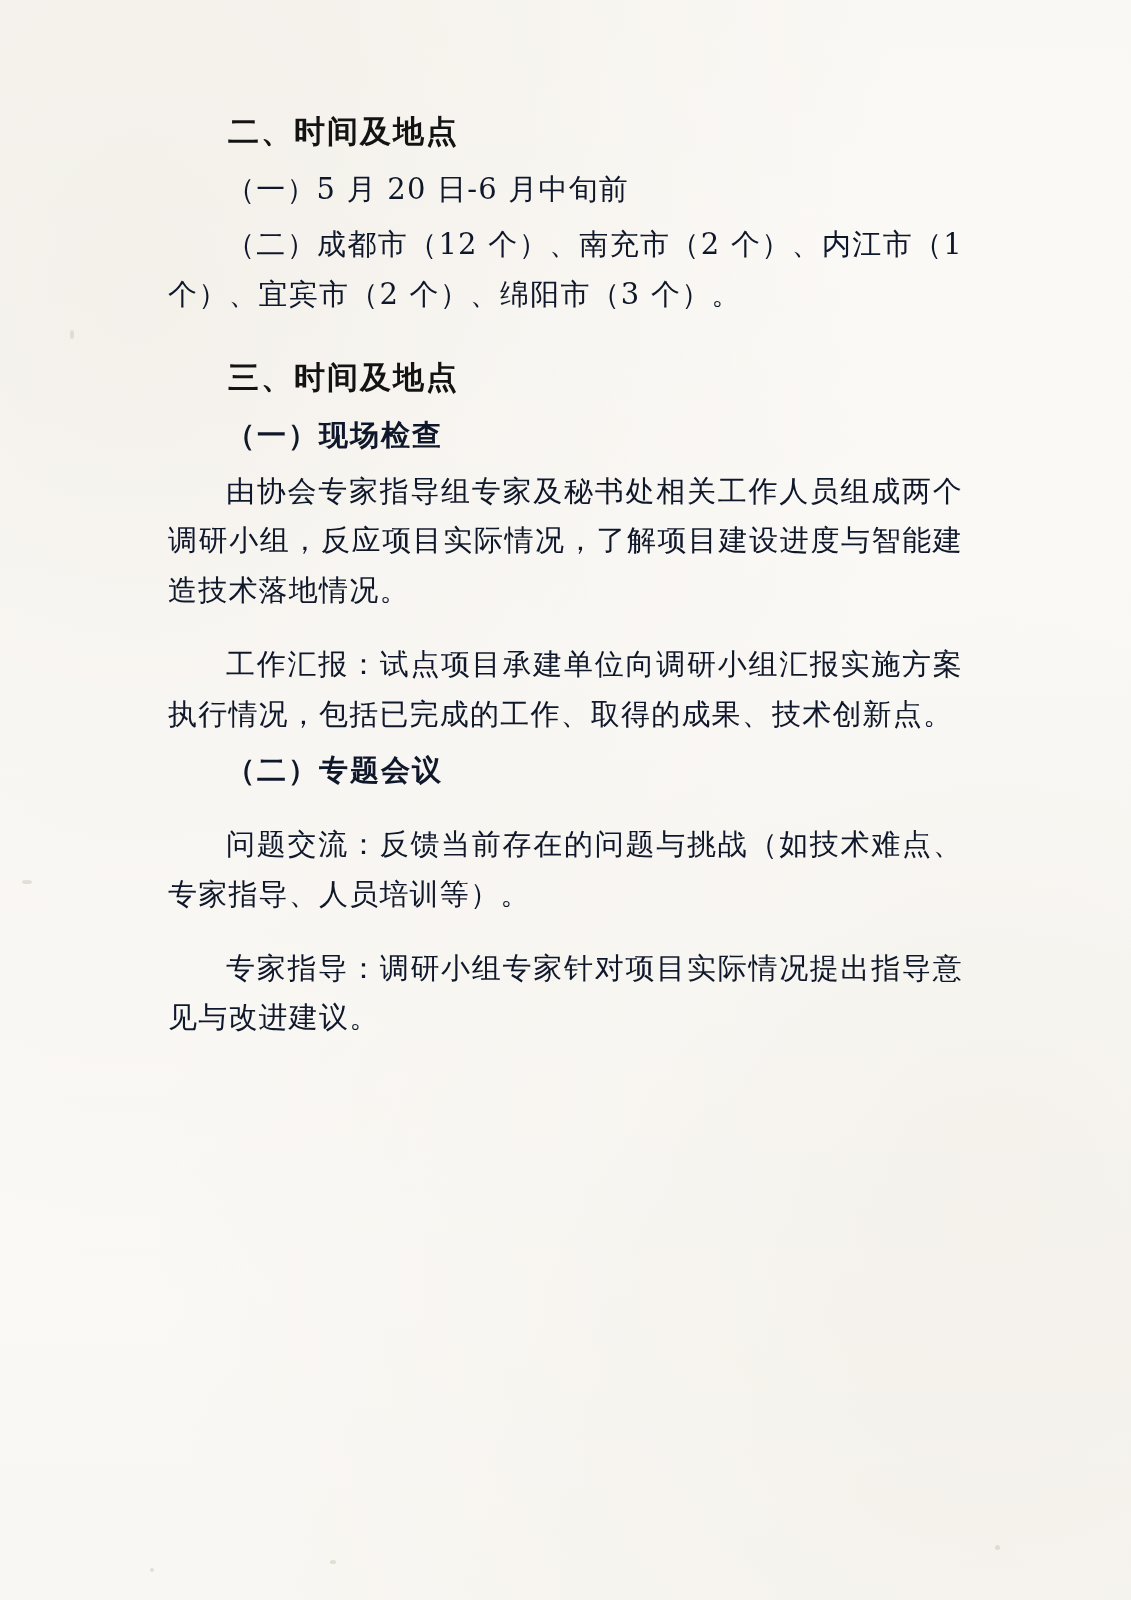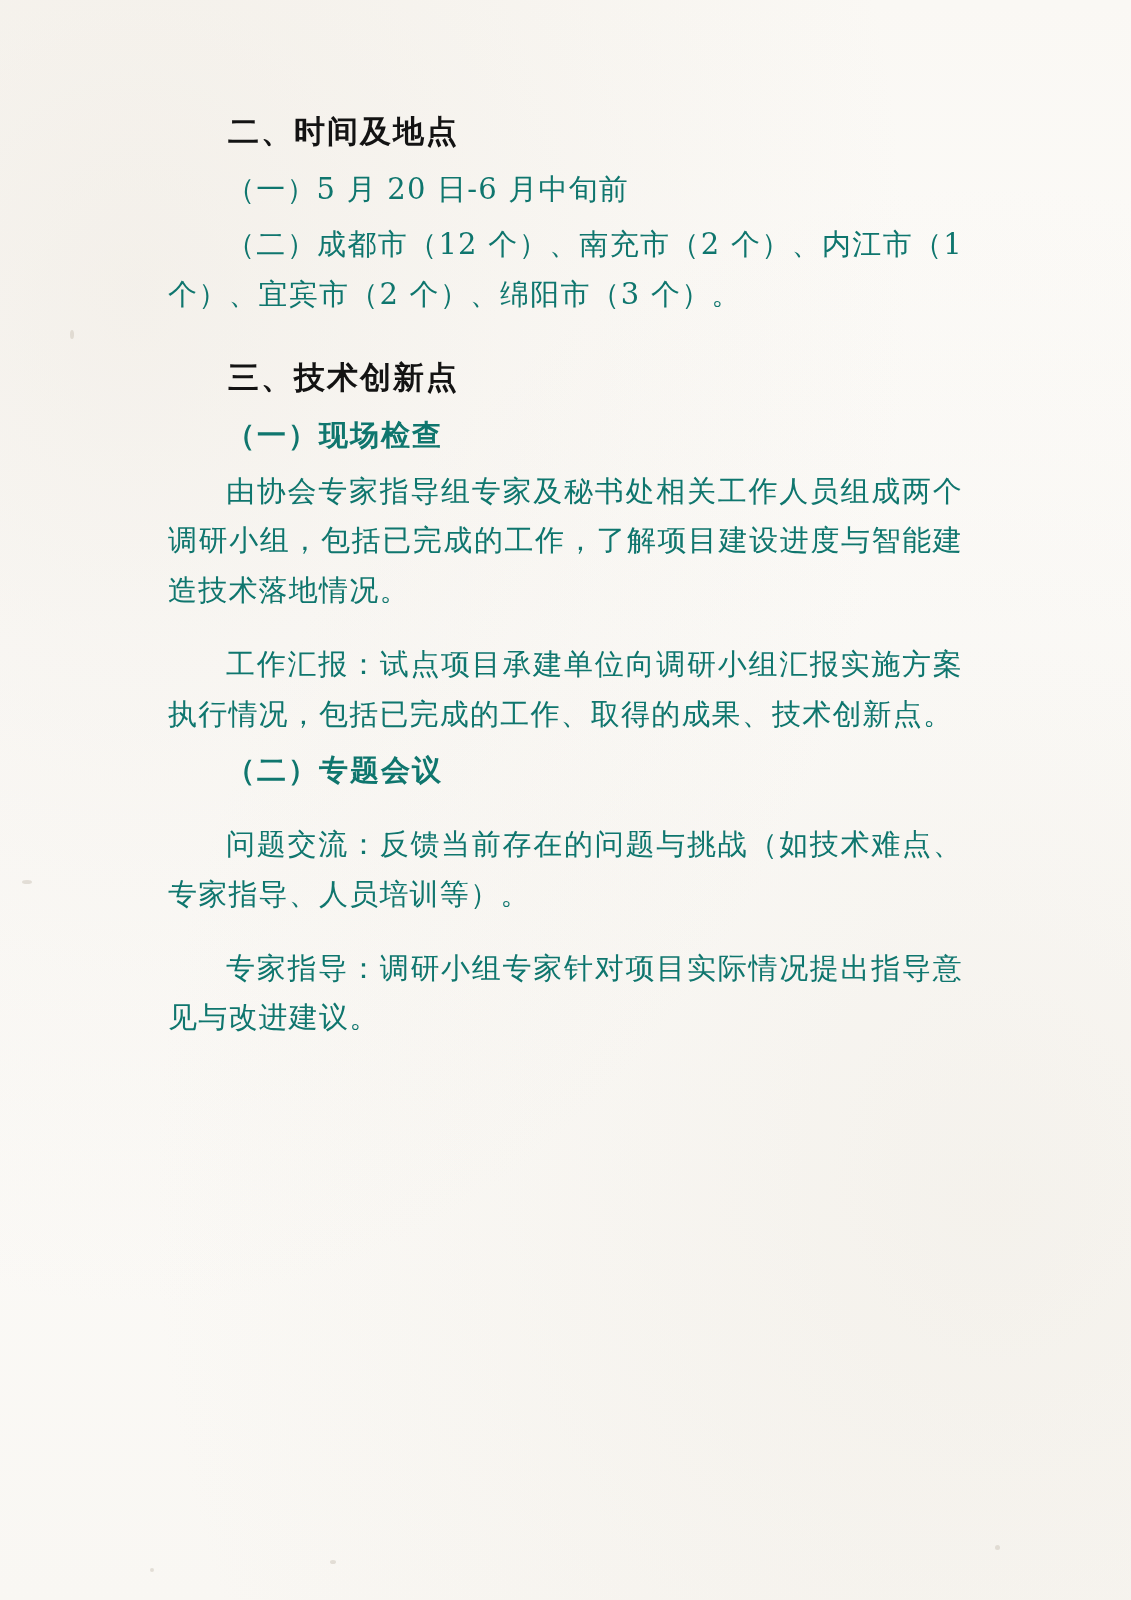--- a/index.html
+++ b/index.html
@@ -43,21 +43,21 @@
     color: #131313;
     font-family: "DejaVu Sans", "Liberation Sans", sans-serif;
   }
   .heading.h-spaced { margin-top: 34px; }
   .para {
     font-size: 29px;
     line-height: 1.72;
     letter-spacing: 1.2px;
     margin: 0 0 6px 0;
     text-align: justify;
-    color: #0f766e;
+    color: #0f172a;
   }
   .para.indent { text-indent: 58px; }
   .para.subhead {
     font-weight: 600;
     text-indent: 58px;
     letter-spacing: 2px;
   }
   .block { margin-bottom: 14px; }
   .gap-lg { height: 18px; }
   .speck {
@@ -80,23 +80,23 @@
 
   <div class="content">
 
     <div class="block">
       <h2 class="heading">二、时间及地点</h2>
       <p class="para indent">（一）5 月 20 日-6 月中旬前</p>
       <p class="para indent">（二）成都市（12 个）、南充市（2 个）、内江市（1 个）、宜宾市（2 个）、绵阳市（3 个）。</p>
     </div>
 
     <div class="block">
-      <h2 class="heading h-spaced">三、技术创新点</h2>
+      <h2 class="heading h-spaced">三、时间及地点</h2>
       <p class="para subhead">（一）现场检查</p>
-      <p class="para indent">由协会专家指导组专家及秘书处相关工作人员组成两个调研小组，包括已完成的工作，了解项目建设进度与智能建造技术落地情况。</p>
+      <p class="para indent">由协会专家指导组专家及秘书处相关工作人员组成两个调研小组，反应项目实际情况，了解项目建设进度与智能建造技术落地情况。</p>
       <div class="gap-lg"></div>
       <p class="para indent">工作汇报：试点项目承建单位向调研小组汇报实施方案执行情况，包括已完成的工作、取得的成果、技术创新点。</p>
       <p class="para subhead">（二）专题会议</p>
       <div class="gap-lg"></div>
       <p class="para indent">问题交流：反馈当前存在的问题与挑战（如技术难点、专家指导、人员培训等）。</p>
       <div class="gap-lg"></div>
       <p class="para indent">专家指导：调研小组专家针对项目实际情况提出指导意见与改进建议。</p>
     </div>
 
 

